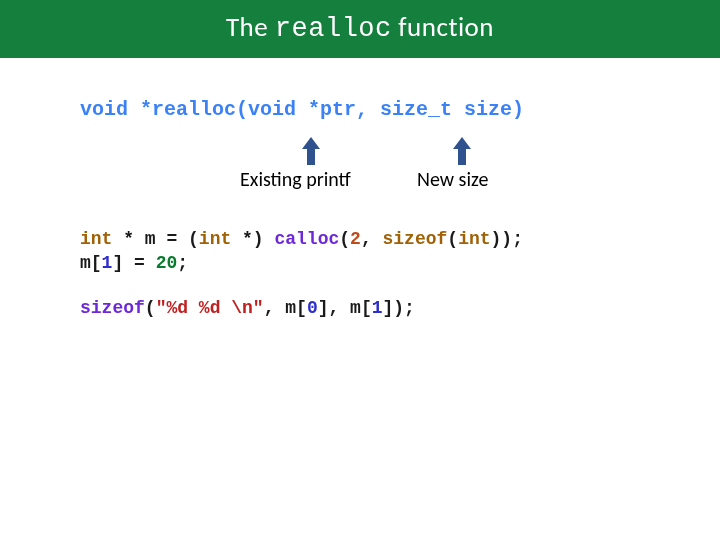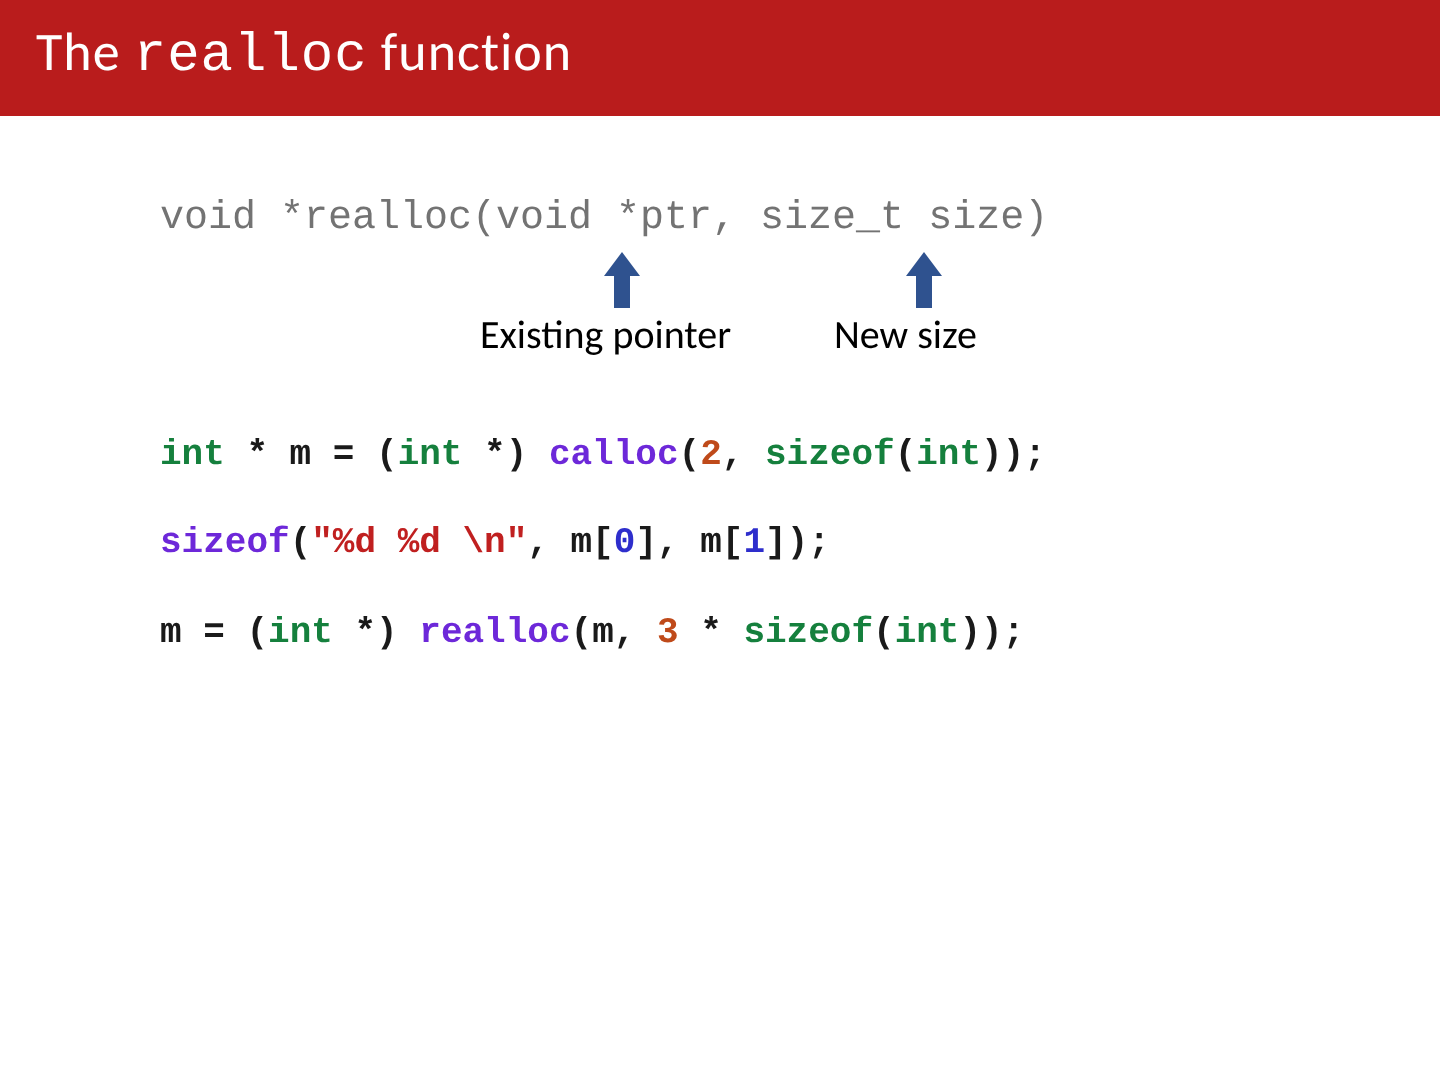--- a/index.html
+++ b/index.html
@@ -4,40 +4,41 @@
 <style>
   * { margin: 0; padding: 0; box-sizing: border-box; }
   body {
     width: 720px;
     height: 540px;
     background: #fff;
     font-family: "Segoe UI", Calibri, sans-serif;
     overflow: hidden;
   }
   .header {
-    background: #b91c1c;
+    background: #15803d;
     padding: 10px 18px 14px 18px;
     color: #fff;
+    text-align: center;
   }
   .header-title {
     font-size: 27px;
     font-weight: 400;
     letter-spacing: 0.5px;
   }
   .header-title .mono { font-family: Consolas, "Courier New", monospace; }
   .content {
     padding: 40px 10px 0 80px;
   }
   .signature {
     font-family: Consolas, "Courier New", monospace;
-    font-weight: normal;
+    font-weight: bold;
     font-size: 20px;
-    color: #737373;
+    color: #3b82f6;
     white-space: nowrap;
-    margin-bottom: 5px;
+    margin-bottom: 16px;
   }
   .arrows-row {
     position: relative;
     height: 28px;
     margin-left: 0;
   }
   .arrow {
     position: absolute;
     width: 18px;
     height: 28px;
@@ -66,21 +67,21 @@
   .label1 { position: absolute; left: 160px; }
   .label2 { position: absolute; left: 337px; }
   .code-block {
     margin-top: 30px;
     font-family: Consolas, "Courier New", monospace;
     font-size: 18px;
     line-height: 1.35;
     font-weight: bold;
     color: #1a1a1a;
   }
-  .kw { color: #15803d; }          
+  .kw { color: #a16207; }          
   .fn { color: #6d28d9; }          
   .num { color: #0a7a2e; }
   .numspecial { color: #bf4a1a; }  
   .idx { color: #2e2ecc; }
   .str { color: #c02020; }
   .code-line { white-space: pre; }
   .blank { height: 20px; }
 </style>
 </head>
 <body>
@@ -100,25 +101,25 @@
       <div class="head"></div>
         <div class="stem"></div>
     </div>
     <div class="arrow arrow2">
       <div class="head"></div>
         <div class="stem"></div>
     </div>
   </div>
 
   <div class="labels-row">
-    <div class="label1">Existing pointer</div>
+    <div class="label1">Existing printf</div>
     <div class="label2">New size</div>
   </div>
 
   <div class="code-block">
     <div class="code-line"><span class="kw">int</span><span> * m = (</span><span class="kw">int</span><span> *) </span><span class="fn">calloc</span><span>(</span><span class="numspecial">2</span><span>, </span><span class="kw">sizeof</span><span>(</span><span class="kw">int</span><span>));</span></div>
+    <div class="code-line"><span>m[</span><span class="idx">1</span><span>] = </span><span class="num">20</span><span>;</span></div>
     <div class="blank"></div>
     <div class="code-line"><span class="fn">sizeof</span><span>(</span><span class="str">"%d %d \n"</span><span>, m[</span><span class="idx">0</span><span>], m[</span><span class="idx">1</span><span>]);</span></div>
     <div class="blank"></div>
-    <div class="code-line"><span>m = (</span><span class="kw">int</span><span> *) </span><span class="fn">realloc</span><span>(m, </span><span class="numspecial">3</span><span> * </span><span class="kw">sizeof</span><span>(</span><span class="kw">int</span><span>));</span></div>
   </div>
 
 </div>
 
 </body></html>

